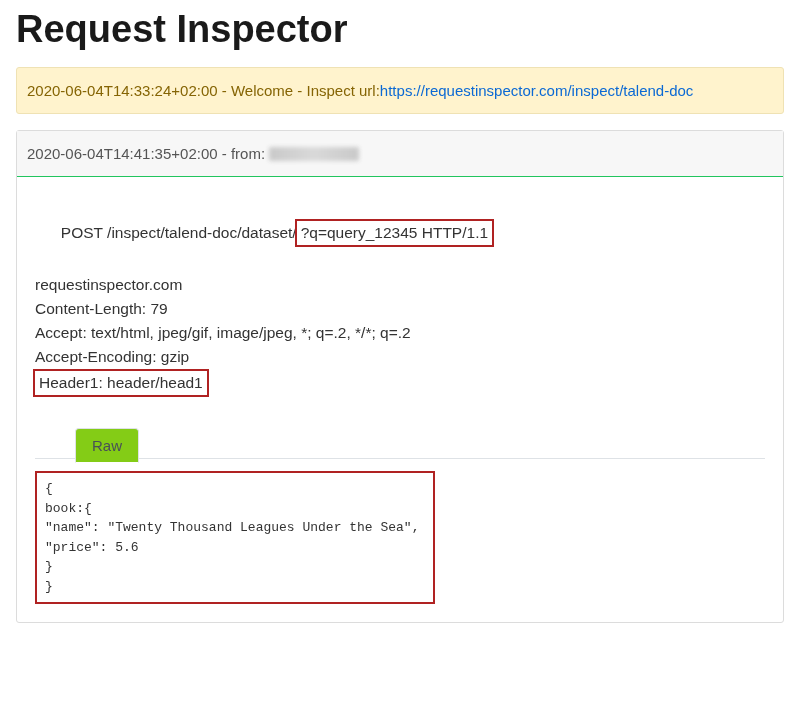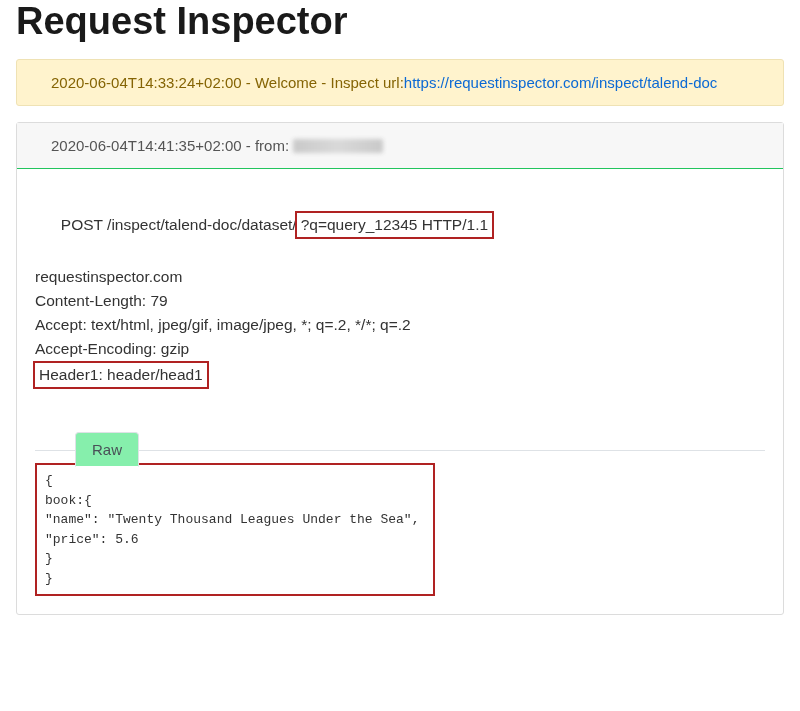--- a/index.html
+++ b/index.html
@@ -6,35 +6,35 @@
     body {
       font-family: "Segoe UI", Helvetica, Arial, sans-serif;
       margin: 0;
       padding: 0 16px 20px 16px;
       color: #212529;
       background: #fff;
     }
     h1 {
       font-size: 38px;
       font-weight: 700;
-      margin: 0 0 16px 0;
+      margin: 8px 0 16px 0;
       color: #1a1a1a;
     }
     .card {
       border: 1px solid #dcdcdc;
       border-radius: 3px;
       margin-bottom: 16px;
       background: #fff;
     }
     .card.welcome {
       background: #fff3cd;
       border-color: #efe2b4;
     }
     .card-header {
-      padding: 14px 34px;
+      padding: 14px 10px;
       font-size: 15px;
       color: #5e5a48;
     }
     .card.welcome .card-header { color: #856404; }
     .card-header.req {
       background: #f7f7f7;
       border-bottom: 1px solid #22c55e;
       color: #555;
     }
     .link {
@@ -75,22 +75,22 @@
     }
     .tab {
       display: inline-block;
       padding: 8px 16px;
       border: 1px solid transparent;
       border-bottom: none;
       border-radius: 4px 4px 0 0;
       font-size: 15px;
       color: #495057;
       position: relative;
-      top: 17px;
-      background: #86efac;
+      top: 5px;
+      background: #84cc16;
       cursor: default;
     }
     .tab.active {
       border-color: #dee2e6;
       border-bottom: 1px solid #fff;
     }
     .tabpanel {
       padding: 12px 0 0 0;
     }
     .raw-box {

